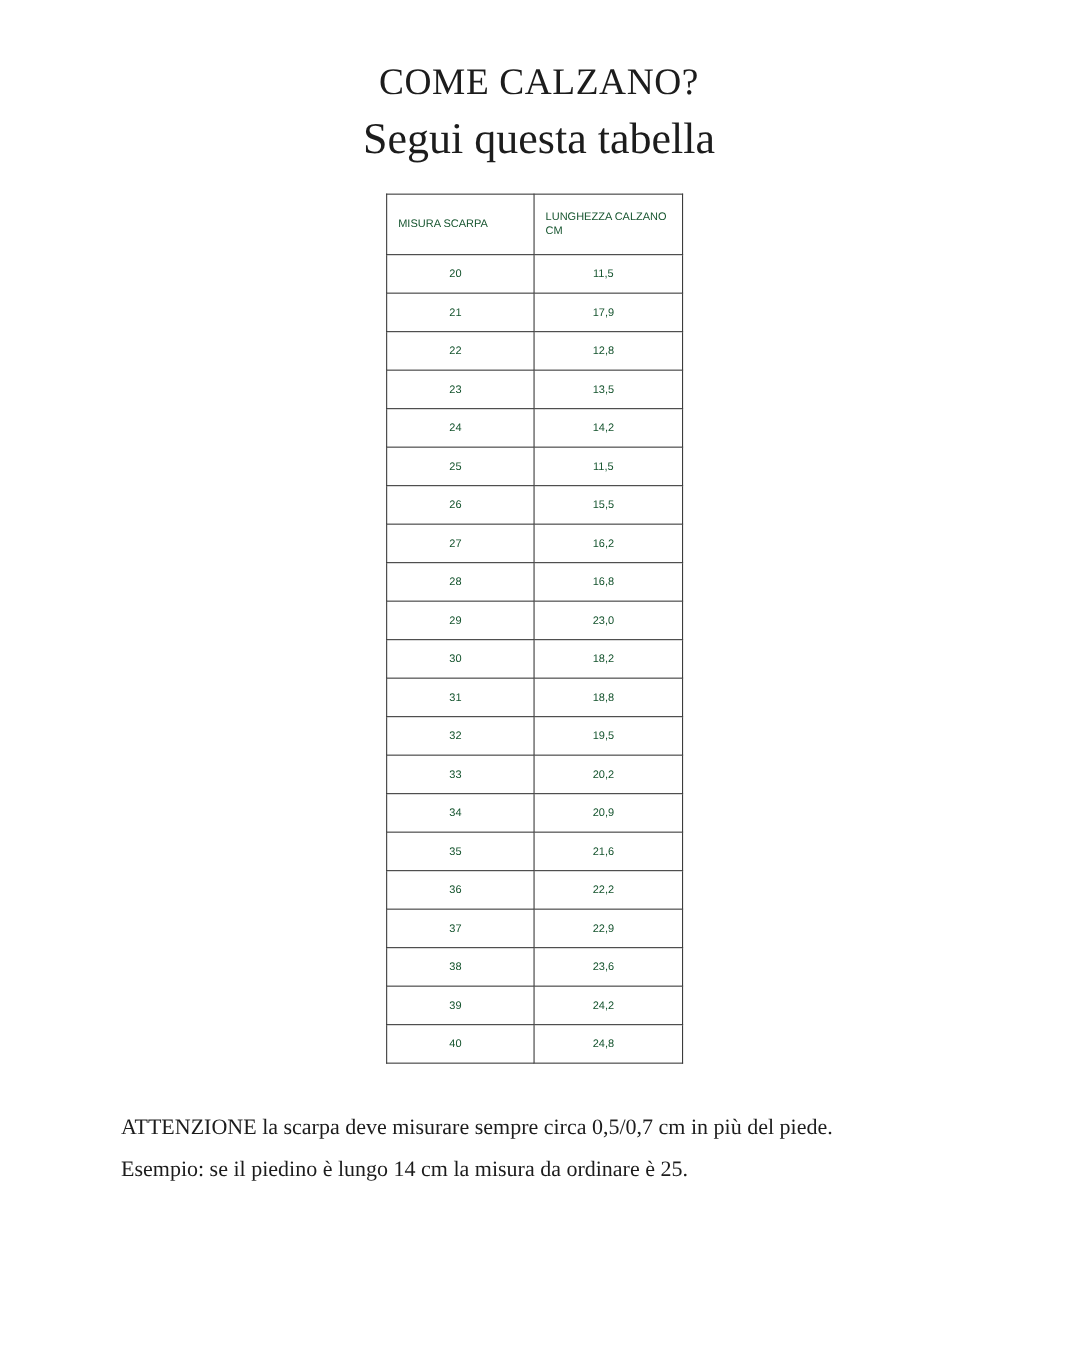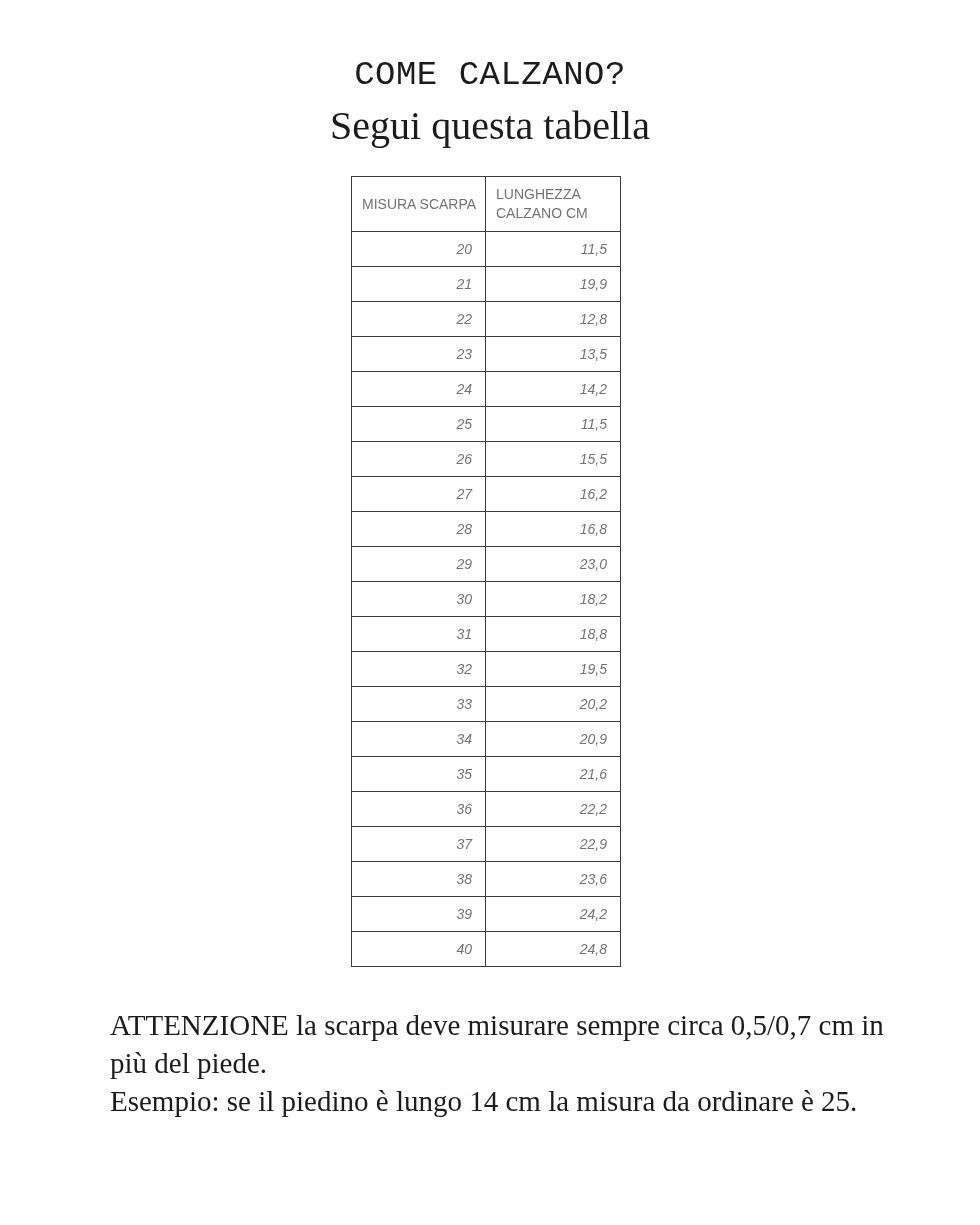--- a/index.html
+++ b/index.html
@@ -23,68 +23,66 @@
     text-align: center;
     font-family: "Liberation Serif", "DejaVu Serif", serif;
     color: #1c1c1c;
   }
   .title-line1 {
     font-size: 34px;
     font-weight: 400;
     margin: 0;
     letter-spacing: 0.5px;
     line-height: 1.25;
-    font-family: Liberation Mono, monospace;
   }
   .title-line2 {
     font-size: 40px;
     font-weight: 400;
     margin: 4px 0 0 0;
     line-height: 1.25;
   }
   table.size-table {
     position: absolute;
     left: 351px;
     top: 176px;
     border-collapse: collapse;
     table-layout: fixed;
     width: 269px;
     font-family: "Liberation Sans", sans-serif;
-    font-size: 14px;
-    color: #737373;
+    font-size: 10px;
+    color: #14532d;
   }
   table.size-table col.col-size   { width: 134px; }
   table.size-table col.col-length { width: 135px; }
   table.size-table th,
   table.size-table td {
     border: 1px solid #3c3c3c;
     background: #ffffff;
   }
   table.size-table th {
     height: 50px;
     font-weight: 400;
     text-align: left;
     vertical-align: middle;
     padding: 2px 8px 2px 10px;
     line-height: 1.35;
   }
   table.size-table td {
     height: 34px;
-    text-align: right;
+    text-align: center;
     vertical-align: middle;
     padding: 0 13px 0 4px;
-    font-style: italic;
   }
   .note {
     position: absolute;
     left: 110px;
     top: 1006px;
     width: 800px;
     font-family: "Liberation Serif", "DejaVu Serif", serif;
-    font-size: 29px;
+    font-size: 20px;
     line-height: 38px;
     color: #1c1c1c;
   }
   .note p {
     margin: 0;
   }
 </style>
 </head>
 <body>
 
@@ -104,21 +102,21 @@
       <th>LUNGHEZZA CALZANO CM</th>
     </tr>
   </thead>
   <tbody>
       <tr>
         <td>20</td>
         <td>11,5</td>
       </tr>
       <tr>
         <td>21</td>
-        <td>19,9</td>
+        <td>17,9</td>
       </tr>
       <tr>
         <td>22</td>
         <td>12,8</td>
       </tr>
       <tr>
         <td>23</td>
         <td>13,5</td>
       </tr>
       <tr>

